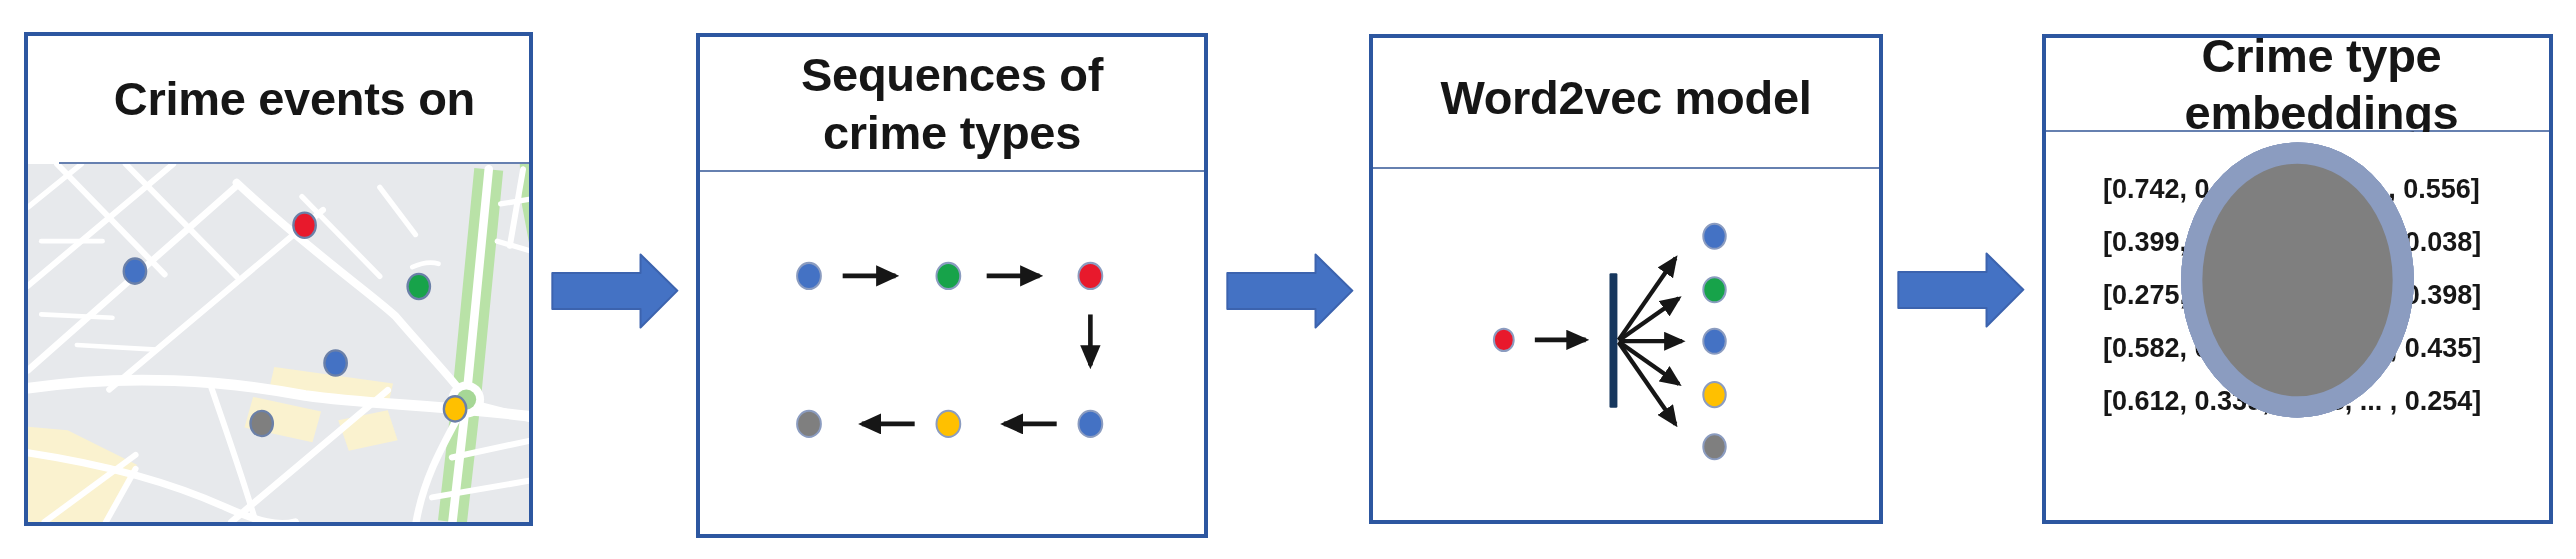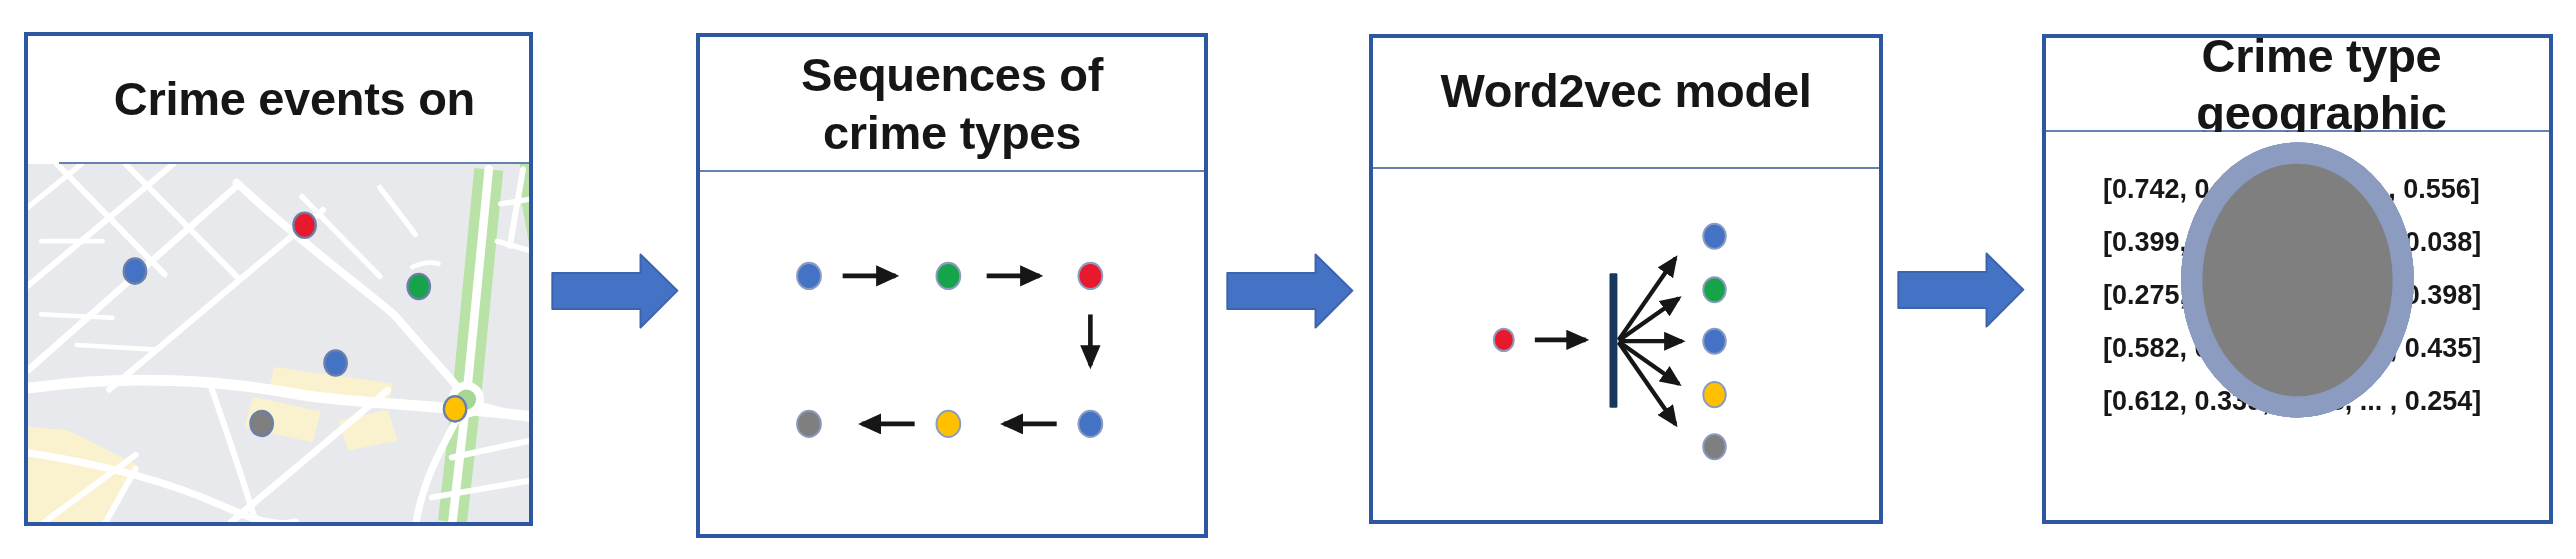--- a/index.html
+++ b/index.html
@@ -2,21 +2,21 @@
 <html style="font-size:10.6px"><head>
 <meta charset="utf-8">
 <style>
   html,body{margin:0;padding:0;background:#ffffff;}
   .stage{position:relative;width:2576px;height:560px;background:#ffffff;
          font-family:"Liberation Sans","DejaVu Sans",sans-serif;overflow:hidden;}
   .panel{position:absolute;box-sizing:border-box;border:4px solid #2d57a0;background:#ffffff;
          display:flex;flex-direction:column;}
   .ph{box-sizing:border-box;border-bottom:2px solid #6680b0;display:flex;align-items:center;
       justify-content:center;text-align:center;flex:0 0 auto;}
-  .ph.top-align{align-items:flex-start;padding-top:24px;}
+  .ph.top-align{align-items:flex-start;padding-top:31px;}
   .ptitle{font-size:47px;font-weight:700;line-height:1.22;color:#161616;letter-spacing:-0.3px;}
   .tl{display:block;}
   .pc{flex:1 1 auto;position:relative;overflow:hidden;background:#ffffff;}
   .pc svg{position:absolute;left:0;top:0;width:100%;height:100%;}
   .flow-arrow{position:absolute;width:129px;height:76px;}
   .erows{position:relative;padding-top:31px;display:flex;flex-direction:column;}
   .erow{height:53px;display:flex;align-items:center;padding-left:28px;}
   .edot{flex:0 0 auto;}
   .evec{margin-left:29px;font-size:27px;font-weight:700;color:#171717;white-space:nowrap;}
   .road{stroke:#ffffff;fill:none;stroke-linecap:round;stroke-linejoin:round;}
@@ -168,21 +168,21 @@
   </section>
 
   <svg class="flow-arrow" style="left:1897px;top:252px;" viewBox="0 0 196 115">
     <polygon points="2,30 136,30 136,2 192,57 136,113 136,85 2,85" stroke-width="3" stroke-linejoin="round" stroke="#3c63ae" fill="#4472c4"></polygon>
   </svg>
 
   <section class="panel" style="left:2042px;top:34px;width:511px;height:490px;">
     <header class="ph" style="height:94px;padding-left:48px;">
       <div class="ptitle">
         <span class="tl">Crime type</span>
-        <span class="tl">geographic</span>
+        <span class="tl">embeddings</span>
       </div>
     </header>
     <div class="pc">
       <div class="erows">
         <div class="erow">
           <svg class="edot" width="24" height="28" viewBox="0 0 36 42">
             <ellipse cx="18" cy="21" rx="15" ry="18" stroke-width="3" stroke="#8b9cc0" fill="#e8192c"></ellipse>
           </svg>
           <span class="evec">[0.742, 0.826, 0.112, ... , 0.556]</span>
         </div>

